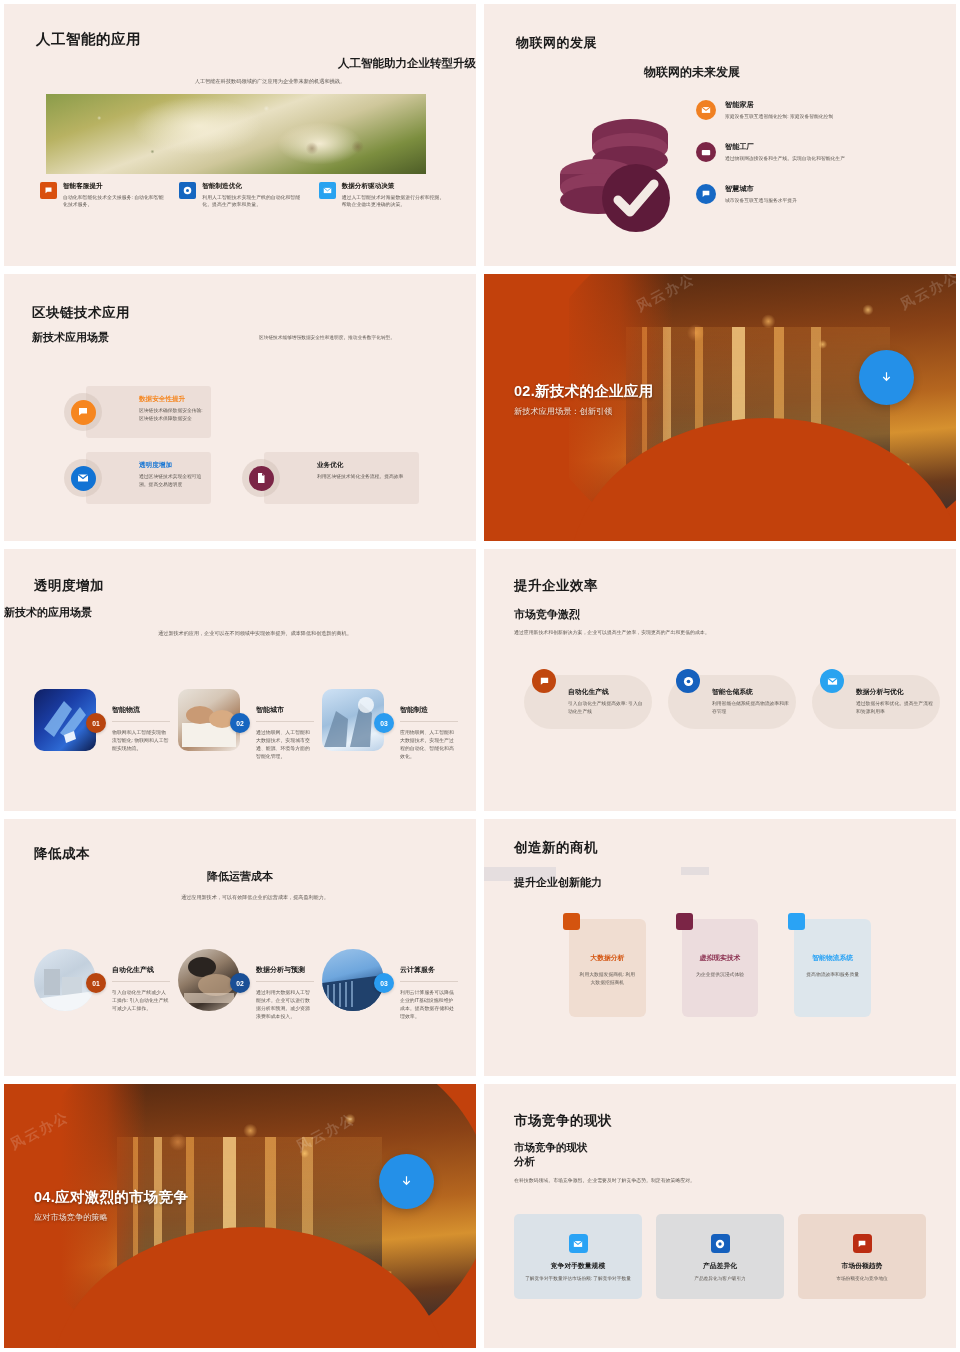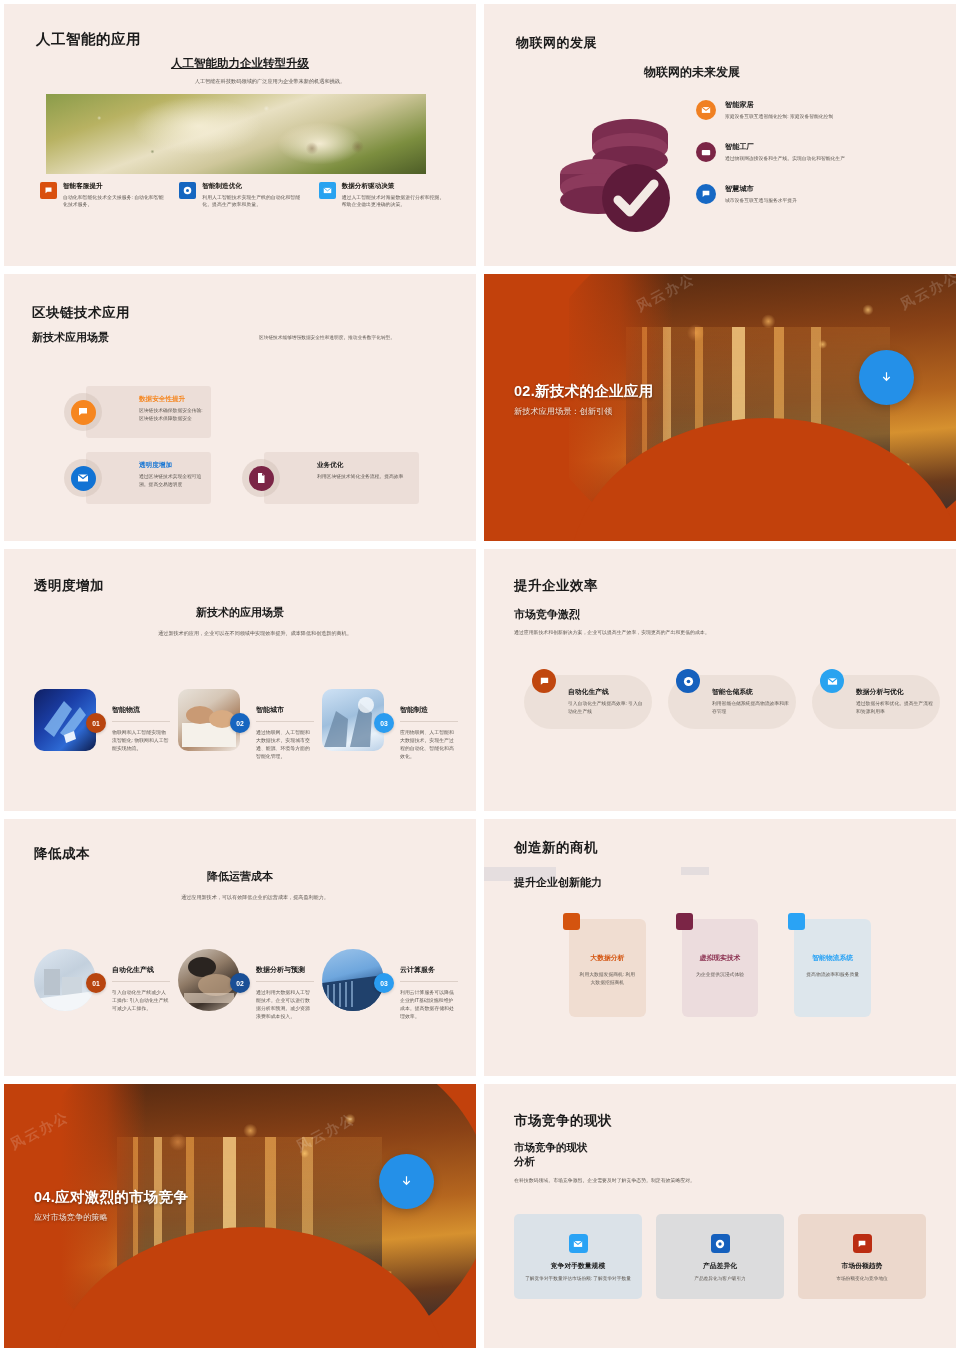--- a/index.html
+++ b/index.html
@@ -28,21 +28,21 @@
   
   .kicker {
     position: absolute;
     font-weight: 700;
     color: #1b1b1b;
     letter-spacing: .5px;
   }
 
   
   .s1-title { left: 32px; top: 26px; font-size: 14.5px; }
-  .s1-sub { position:absolute; left:0; right:0; top:52px; text-align:center; font-size:11.5px; font-weight:700; color:#1b1b1b;text-decoration:underline; }
+  .s1-sub { position:absolute; left:0; right:0; top:52px; text-align:right; font-size:11.5px; font-weight:700; color:#1b1b1b; }
   .s1-lede { position:absolute; left:120px; right:60px; top:74px; text-align:center; font-size:5.2px; color:#55504b; line-height:1.5;}
   .s1-photo {
     position: absolute; left: 42px; top: 90px; width: 380px; height: 80px;
     background:
       radial-gradient(ellipse 60px 30px at 72% 62%, rgba(255,245,225,.85), rgba(255,245,225,0) 70%),
       radial-gradient(ellipse 90px 40px at 40% 40%, rgba(250,243,222,.75), rgba(240,230,200,0) 72%),
       linear-gradient(160deg,#8a9c4a 0%, #b8b262 22%, #e8e0c2 45%, #cfc79b 60%, #7c8e3f 82%, #4d5d27 100%);
   }
   .s1-photo::after {
     content:""; position:absolute; inset:0;
@@ -136,21 +136,21 @@
   .sec-txt p { color:#f2e3da; font-size:8.2px; margin-top:5px; text-shadow:0 1px 3px rgba(0,0,0,.4);}
   .sec-btn {
     position:absolute; z-index:7; width:55px; height:55px; border-radius:50%;
     background:#2490e8; display:flex; align-items:center; justify-content:center;
     box-shadow:0 3px 10px rgba(0,0,0,.2);
   }
   .sec-btn svg { width:13px; height:13px; stroke:#fff; fill:none; stroke-width:2.2; }
 
   
   .s5-title { left:30px; top:28px; font-size:13.5px; }
-  .s5-sub { position:absolute; left:0; right:0; top:56px; text-align:center; font-size:11px; font-weight:700; color:#1b1b1b;}
+  .s5-sub { position:absolute; left:0; right:0; top:56px; font-size:11px; font-weight:700; color:#1b1b1b;}
   .s5-lede { position:absolute; left:140px; right:110px; top:80px; text-align:center; font-size:5.1px; color:#5d5751; line-height:1.62;}
   .row3 { position:absolute; left:30px; right:18px; top:140px; display:flex; gap:8px; }
   .row3 > div { flex:1; position:relative; display:flex; align-items:flex-start; }
   .thumb { width:62px; height:62px; flex:0 0 62px; border-radius:10px; position:relative; overflow:hidden;}
   .thumb.round { border-radius:50%; }
   .badge {
     position:absolute; left:52px; top:24px; width:20px; height:20px; border-radius:50%;
     color:#fff; font-size:6.8px; font-weight:700; display:flex; align-items:center; justify-content:center; z-index:3;
     box-shadow:0 1px 3px rgba(0,0,0,.18);
   }

